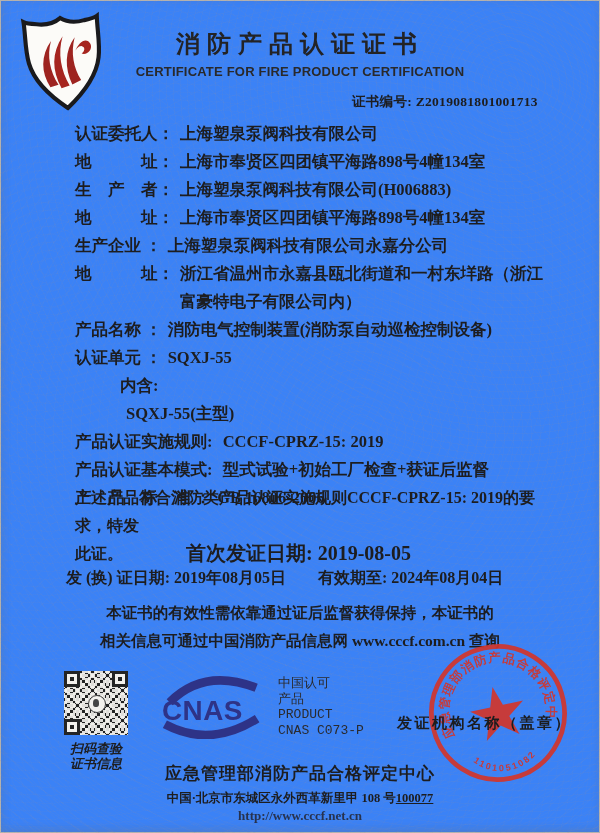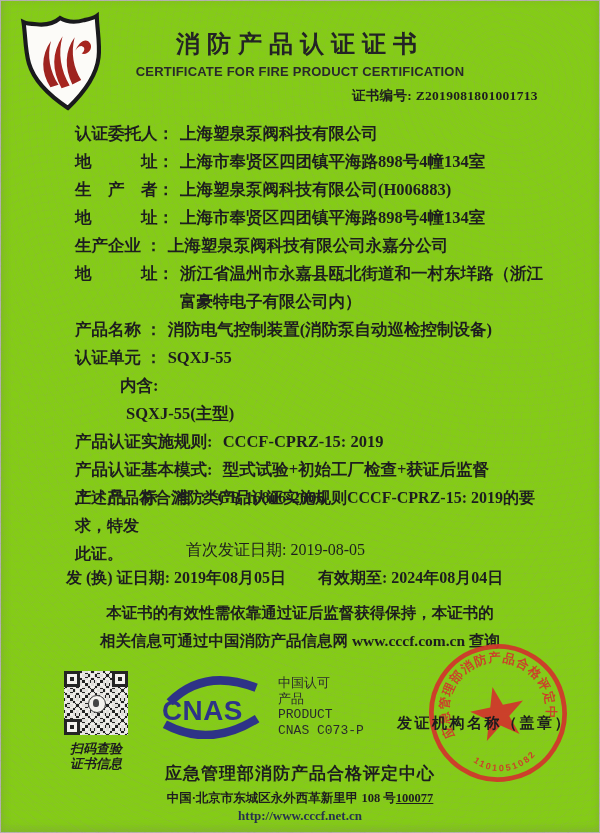--- a/index.html
+++ b/index.html
@@ -1,44 +1,44 @@
 <!DOCTYPE html>
 <html><head>
 <meta charset="utf-8">
 <style>
   html,body{margin:0;padding:0;background:#e9e7e3;}
   .page{
     position:relative;width:600px;height:833px;overflow:hidden;
-    background:#84cc16;
+    background:#3b82f6;
     box-shadow:inset 0 0 0 1px #b5b2ae, inset 0 -4px 10px rgba(120,115,110,.22), inset 3px 0 8px rgba(120,115,110,.12);
     font-family:"Liberation Serif","DejaVu Serif",serif;color:#1d1d1f;
   }
   .page::before{
     content:"";position:absolute;inset:0;pointer-events:none;
     background:
       repeating-radial-gradient(circle at 85% 10%, rgba(150,140,150,.08) 0 1px, transparent 1px 7px),
       repeating-radial-gradient(circle at 8% 32%,  rgba(150,140,150,.06) 0 1px, transparent 1px 8px),
       repeating-radial-gradient(circle at 60% 52%, rgba(160,145,150,.06) 0 1px, transparent 1px 9px),
       repeating-radial-gradient(circle at 28% 86%, rgba(150,140,150,.05) 0 1px, transparent 1px 8px);
   }
   .logo{position:absolute;left:18px;top:12px;transform:rotate(-5deg);}
   .title{position:absolute;top:28px;left:0;right:0;text-align:center;
     font-family:"Liberation Sans","DejaVu Sans",sans-serif;font-weight:700;
     font-size:24px;letter-spacing:7px;color:#232325;}
   .title-en{position:absolute;top:64px;left:0;right:0;text-align:center;
     font-family:"Liberation Sans","DejaVu Sans",sans-serif;font-weight:600;
     font-size:13px;letter-spacing:.2px;color:#29292b;}
-  .cert-no{position:absolute;top:87px;left:352px;font-size:13.5px;font-weight:700;letter-spacing:.3px;}
+  .cert-no{position:absolute;top:93px;left:352px;font-size:13.5px;font-weight:700;letter-spacing:.3px;}
   .fields{position:absolute;left:75px;top:120px;width:478px;}
   .row{display:flex;align-items:flex-start;line-height:28px;font-size:16.5px;font-weight:700;}
   .row .lbl{white-space:pre;flex:none;}
   .row .val{flex:1;margin-left:6px;}
   .row.indent{padding-left:45px;flex-direction:column;}
   .statement{position:absolute;left:75px;top:484px;width:482px;font-size:16px;font-weight:700;line-height:28px;}
-  .first-issue{position:absolute;left:186px;top:540px;font-size:16px;font-weight:400;text-align:center;}
+  .first-issue{position:absolute;left:186px;top:540px;font-size:20px;font-weight:700;text-align:center;}
   .issue-row{position:absolute;left:66px;top:568px;font-size:16px;font-weight:700;}
   .issue-row .valid{margin-left:32px;}
   .notice{position:absolute;left:0;right:0;top:599px;text-align:center;font-size:15.5px;font-weight:700;line-height:28px;}
   
   .qr{position:absolute;left:64px;top:671px;width:64px;height:64px;
     background:
       repeating-conic-gradient(rgba(243,241,237,.9) 0% 25%, rgba(36,36,36,.10) 25% 50%) 1px 2px/10px 10px,
       repeating-conic-gradient(#242424 0% 25%, #f3f1ed 25% 50%) 0 0/6px 6px;}
   .qr .fp{position:absolute;width:16px;height:16px;border:3px solid #242424;background:#f3f1ed;box-sizing:border-box;}
   .qr .fp b{position:absolute;left:3px;top:3px;width:4px;height:4px;background:#242424;}

